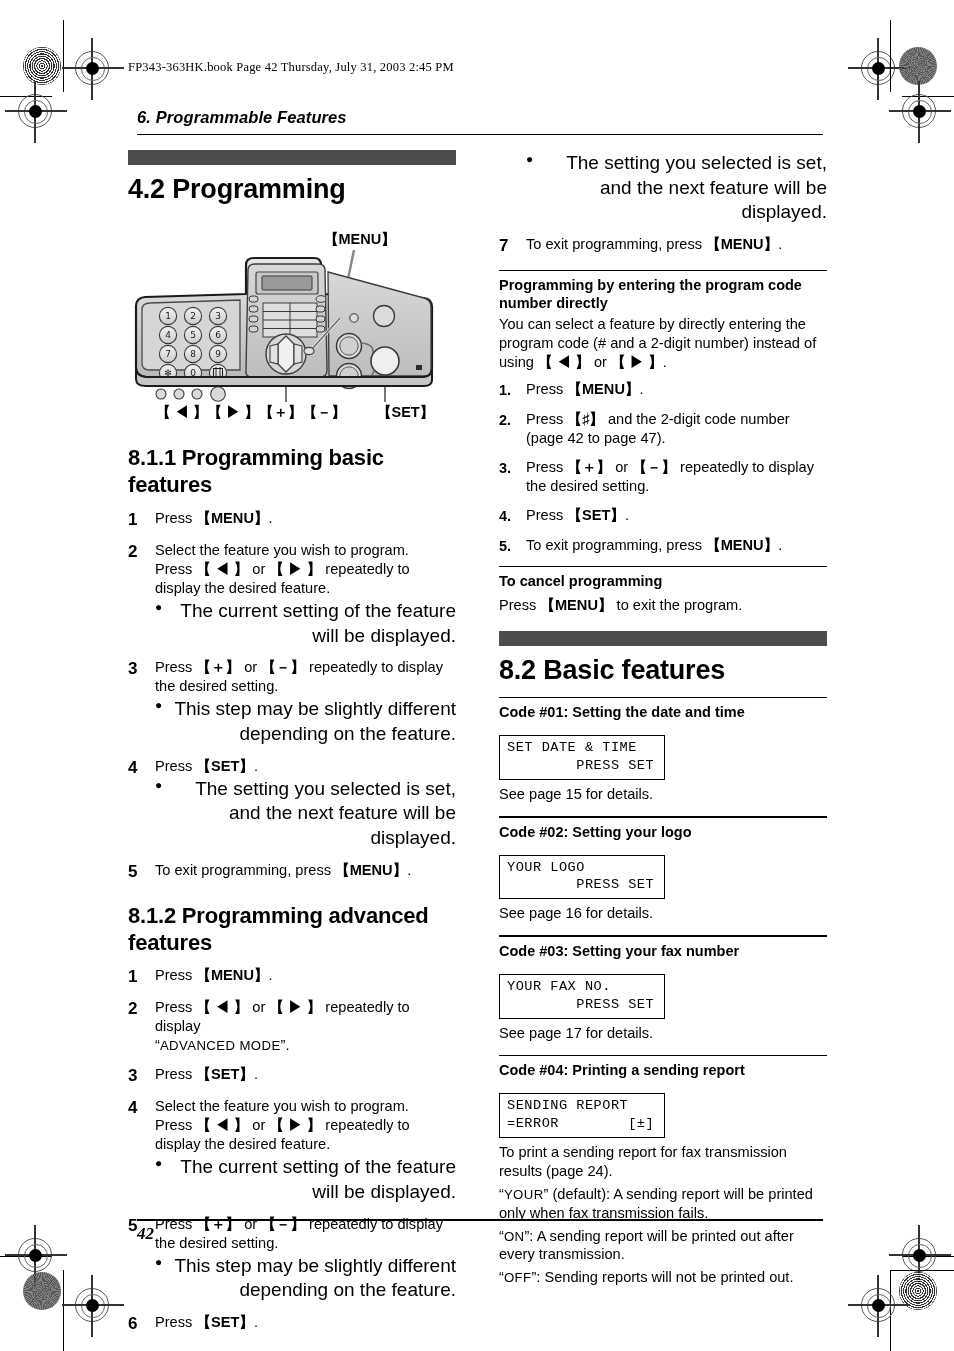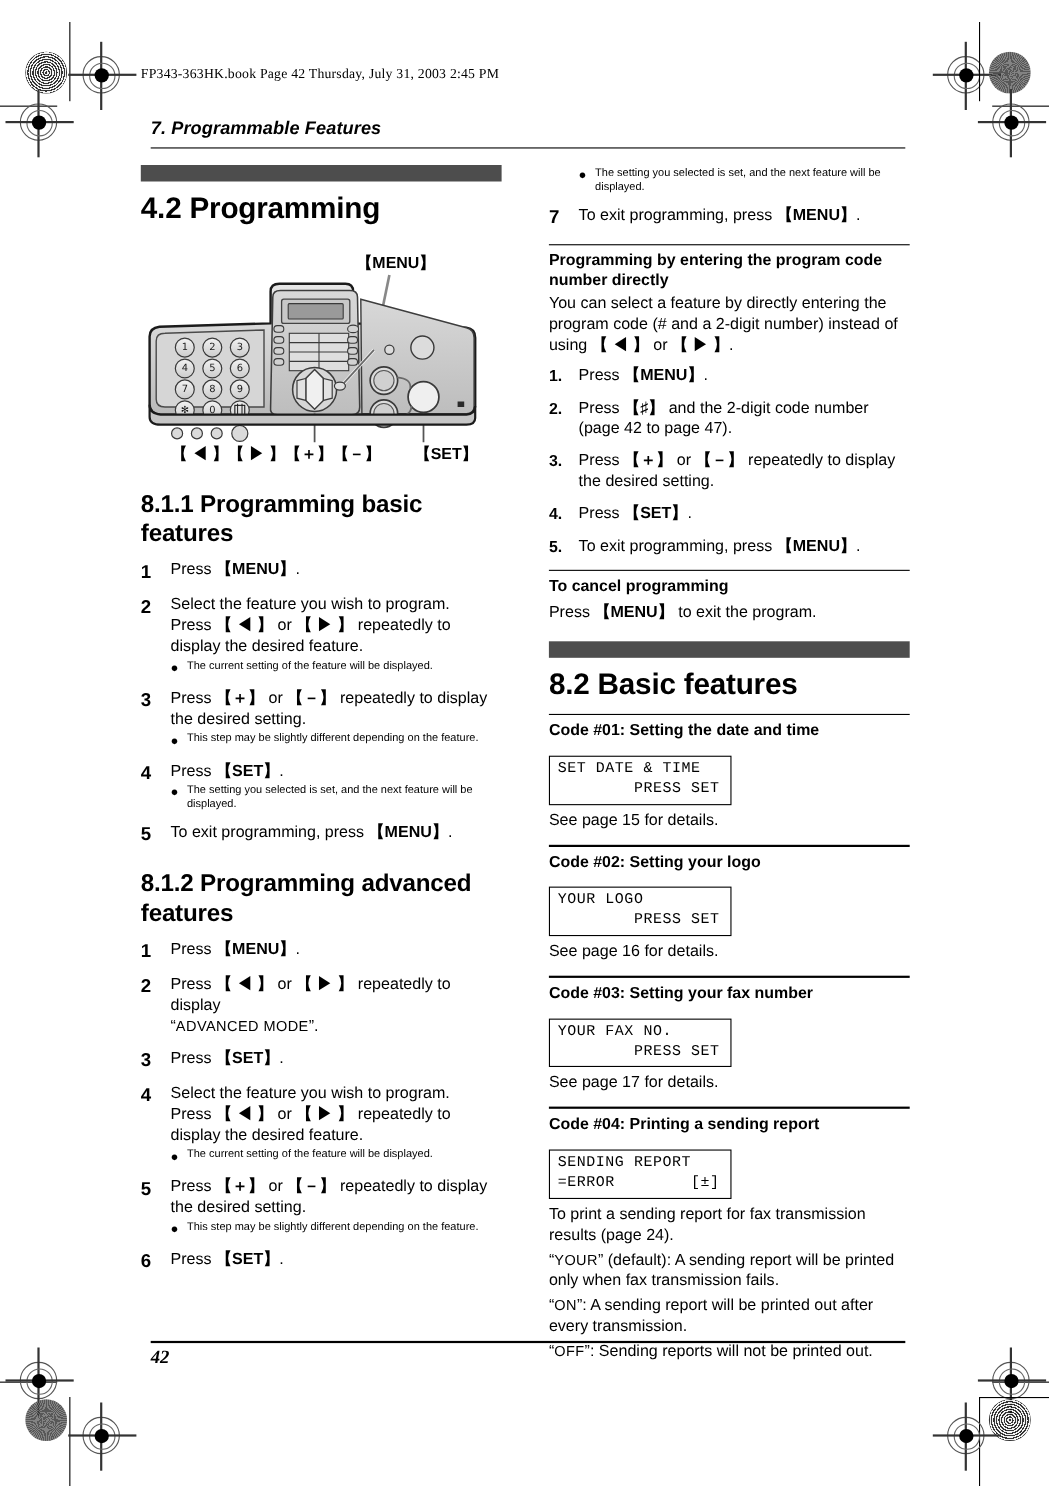--- a/index.html
+++ b/index.html
@@ -178,22 +178,23 @@
     margin-top: 1px;
   }
   .bullet .bdot {
     flex: 0 0 auto;
     width: 15px;
     font-size: 12px;
     line-height: 1.42;
   }
   .bullet .btxt {
     flex: 1 1 auto;
-    font-size: 10px;
+    font-size: 19px;
     line-height: 1.30;
+    text-align: right;
   }
 
   .kb { font-weight: bold; white-space: nowrap; }
   .lcdword {
     font-family: Liberation Sans, sans-serif;
     font-size: 13.2px;
     letter-spacing: .4px;
   }
 
   
@@ -294,21 +295,21 @@
     <div class="trimline" style="left:890px; top:1270px; width:81px; height:1.4px;"></div>
     <div class="trimline" style="left:890px; top:1270px; width:1.4px; height:81px;"></div>
     <div class="regmark" style="left:861px; top:1288px;">
       <div class="ring"></div>
         <div class="dot"></div>
     </div>
   </div>
 
   <div class="bookline">FP343-363HK.book  Page 42  Thursday, July 31, 2003  2:45 PM</div>
 
-  <div class="running-head">7. Programmable Features</div>
+  <div class="running-head">6. Programmable Features</div>
   <div class="head-rule"></div>
 
   <div class="col col-left">
 
     <div class="graybar"></div>
     <h1 class="sec">4.2 Programming</h1>
 
     <div class="figure">
       <div class="callout" style="left:196px; top:20px;">【MENU】</div>
 

